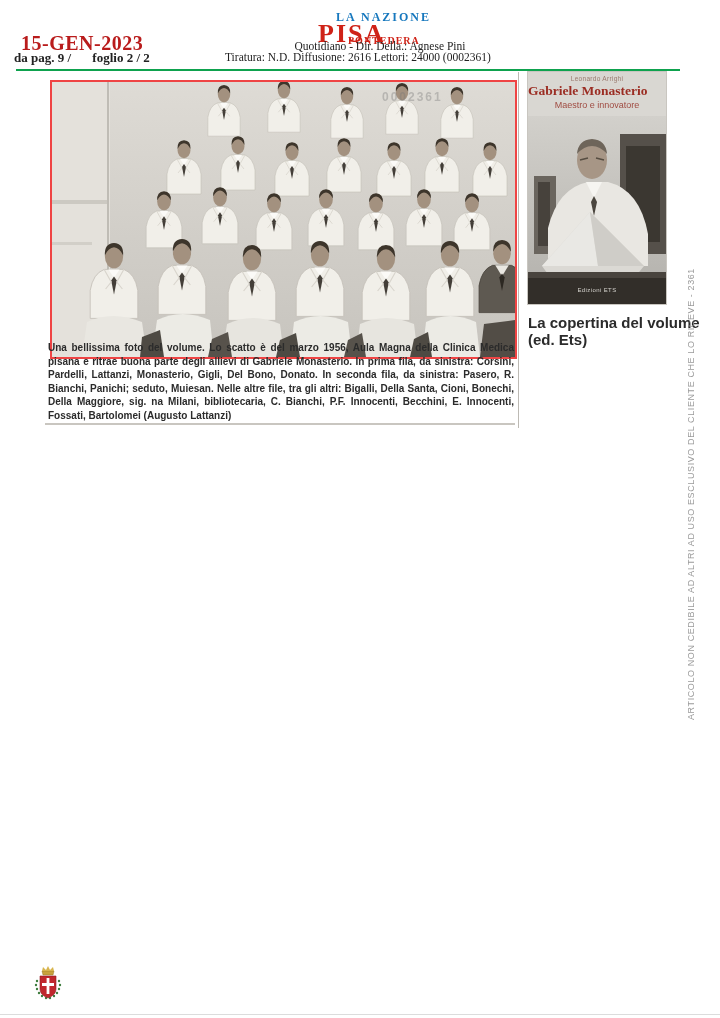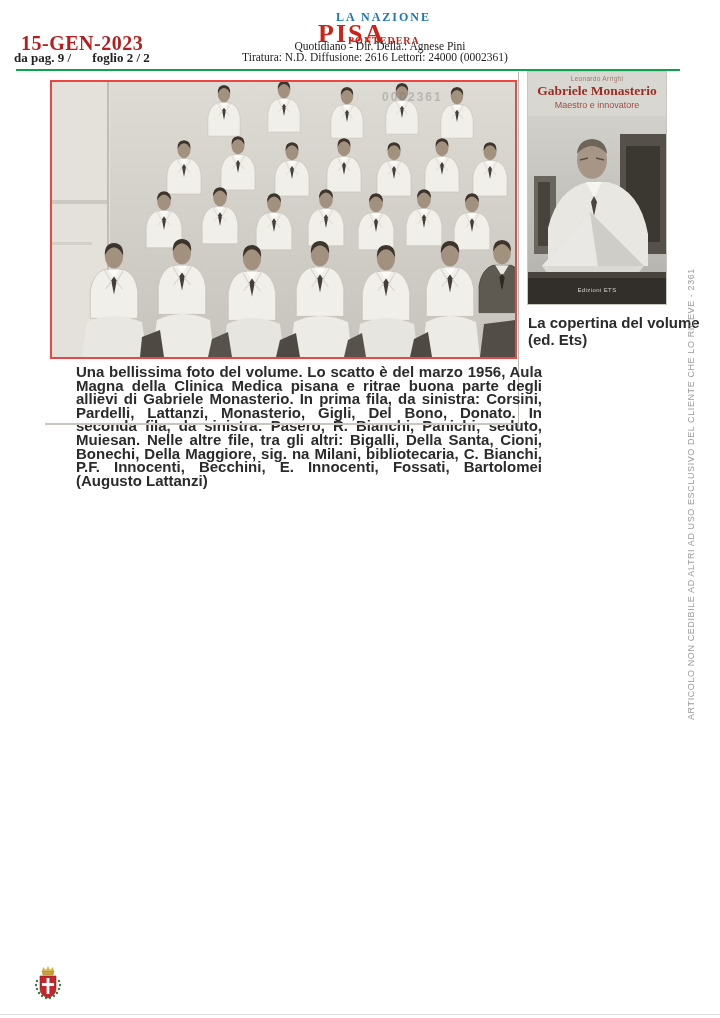--- a/index.html
+++ b/index.html
@@ -16,21 +16,21 @@
   .masthead{position:absolute;left:300px;top:8px;width:180px;height:54px;}
   .mh1{position:absolute;left:36px;top:2px;font-family:"Liberation Serif",serif;
        font-weight:bold;font-size:12px;letter-spacing:2px;color:#1778be;text-align:center;}
   .mh2{position:absolute;left:18px;top:11px;font-family:"Liberation Serif",serif;
        font-weight:bold;font-size:26px;letter-spacing:2px;color:#cf2217;}
   .mh3{position:absolute;left:48px;top:27px;font-family:"Liberation Serif",serif;
        font-weight:bold;font-size:10px;letter-spacing:1px;color:#cf2217;}
 
   .pubinfo{position:absolute;left:240px;top:40px;width:280px;text-align:center;
        font-family:"Liberation Serif",serif;font-size:11.5px;color:#222;}
-  .circinfo{position:absolute;left:225px;top:51px;width:300px;text-align:center;
+  .circinfo{position:absolute;left:225px;top:51px;width:300px;
        font-family:"Liberation Serif",serif;font-size:11.5px;color:#222;}
 
   .ds-logo{position:absolute;left:563px;top:20px;width:150px;height:40px;}
   .ds-icon{position:absolute;left:0;top:2px;width:27px;height:25px;background:#43a047;
        border-radius:5px;}
   .ds-icon:before{content:"";position:absolute;left:5px;top:5px;width:13px;height:13px;
        border:3px solid #ffffff;border-radius:2px;background:#43a047;}
   .ds-text{position:absolute;left:34px;top:4px;font-size:17px;font-weight:bold;
        letter-spacing:.5px;color:#43a047;font-family:"Liberation Sans",sans-serif;
        transform:scaleX(.92);transform-origin:left;}
@@ -41,31 +41,31 @@
   
   .photo{position:absolute;left:50px;top:80px;width:463px;height:275px;
        border:2px solid #ef4444;box-sizing:content-box;background:#86efac;text-decoration:underline;}
   .photo svg{display:block;}
   .watermark{position:absolute;left:330px;top:8px;font-size:12px;letter-spacing:2px;
        color:rgba(120,120,120,.38);font-weight:bold;}
 
   .vsep{position:absolute;left:518px;top:72px;width:1px;height:356px;background:#bdbab4;}
 
   
-  .caption{position:absolute;left:48px;top:365px;width:466px;
-       font-size:15px;font-weight:bold;color:#2b2b2b;line-height:13.6px;
-       text-align:justify;margin-left:28px;}
+  .caption{position:absolute;left:48px;top:341px;width:466px;
+       font-size:10px;font-weight:bold;color:#2b2b2b;line-height:13.6px;
+       text-align:justify;}
   .cap-rule{position:absolute;left:45px;top:423px;width:470px;height:2px;background:#c9c6c0;}
 
   
   .cover{position:absolute;left:528px;top:72px;width:138px;height:232px;
        background:#d9d7d2;overflow:hidden;box-shadow:0 0 0 1px #c9c6c0;}
   .cover-author{position:absolute;left:0;top:3px;width:100%;text-align:center;
        font-size:6.5px;color:#9a7a6e;letter-spacing:.3px;}
-  .cover-title{position:absolute;left:0;top:11px;width:100%;text-align:center;
+  .cover-title{position:absolute;left:0;top:11px;width:100%;text-align:left;
        font-family:"Liberation Serif",serif;font-weight:bold;font-size:13.5px;color:#9b2d23;}
   .cover-subtitle{position:absolute;left:0;top:28px;width:100%;text-align:center;
        font-family:Liberation Sans, sans-serif;font-size:9px;color:#a04c42;}
   .cover-publisher{position:absolute;left:0;top:215px;width:100%;text-align:center;
        font-size:6px;color:#d4d2cd;letter-spacing:.4px;}
   .cover-caption{position:absolute;left:528px;top:314px;width:180px;
        font-size:15px;font-weight:bold;color:#2b2b2b;}
 
   
   .vnotice{position:absolute;left:686px;top:266px;height:454px;width:14px;

